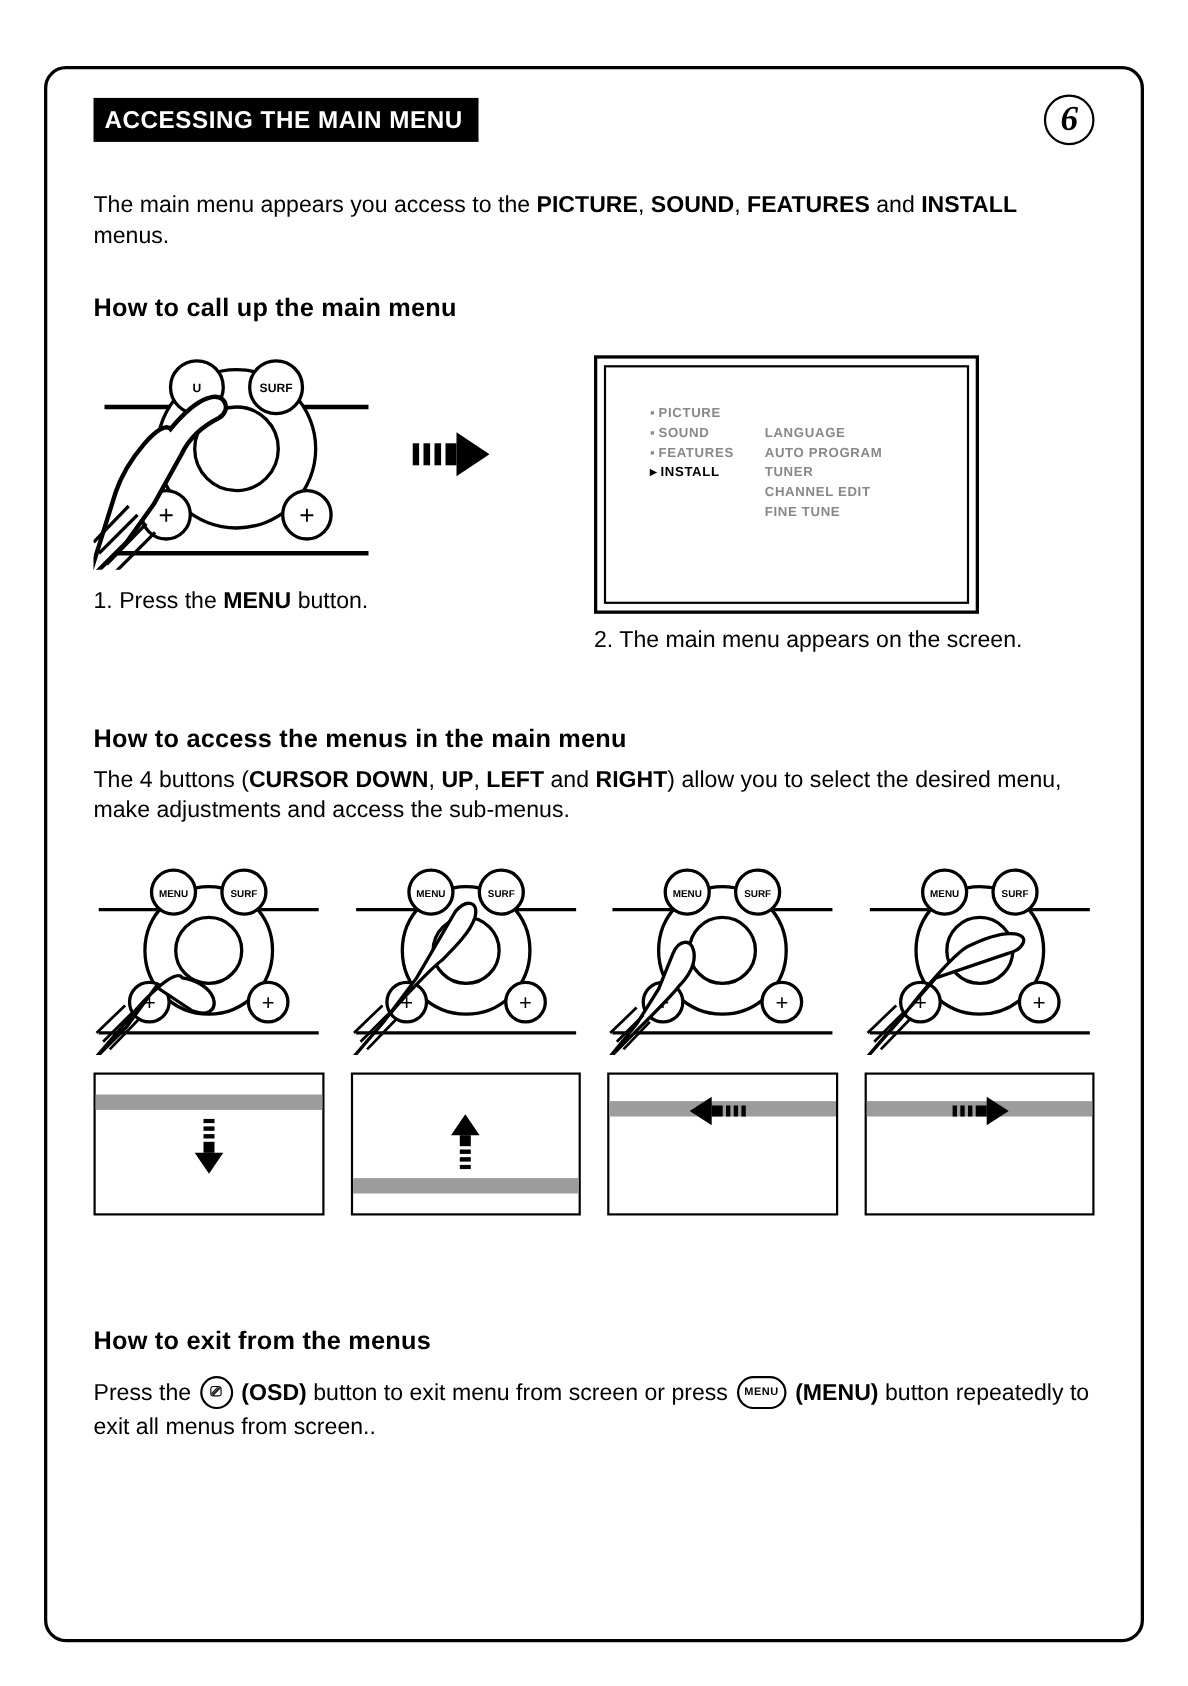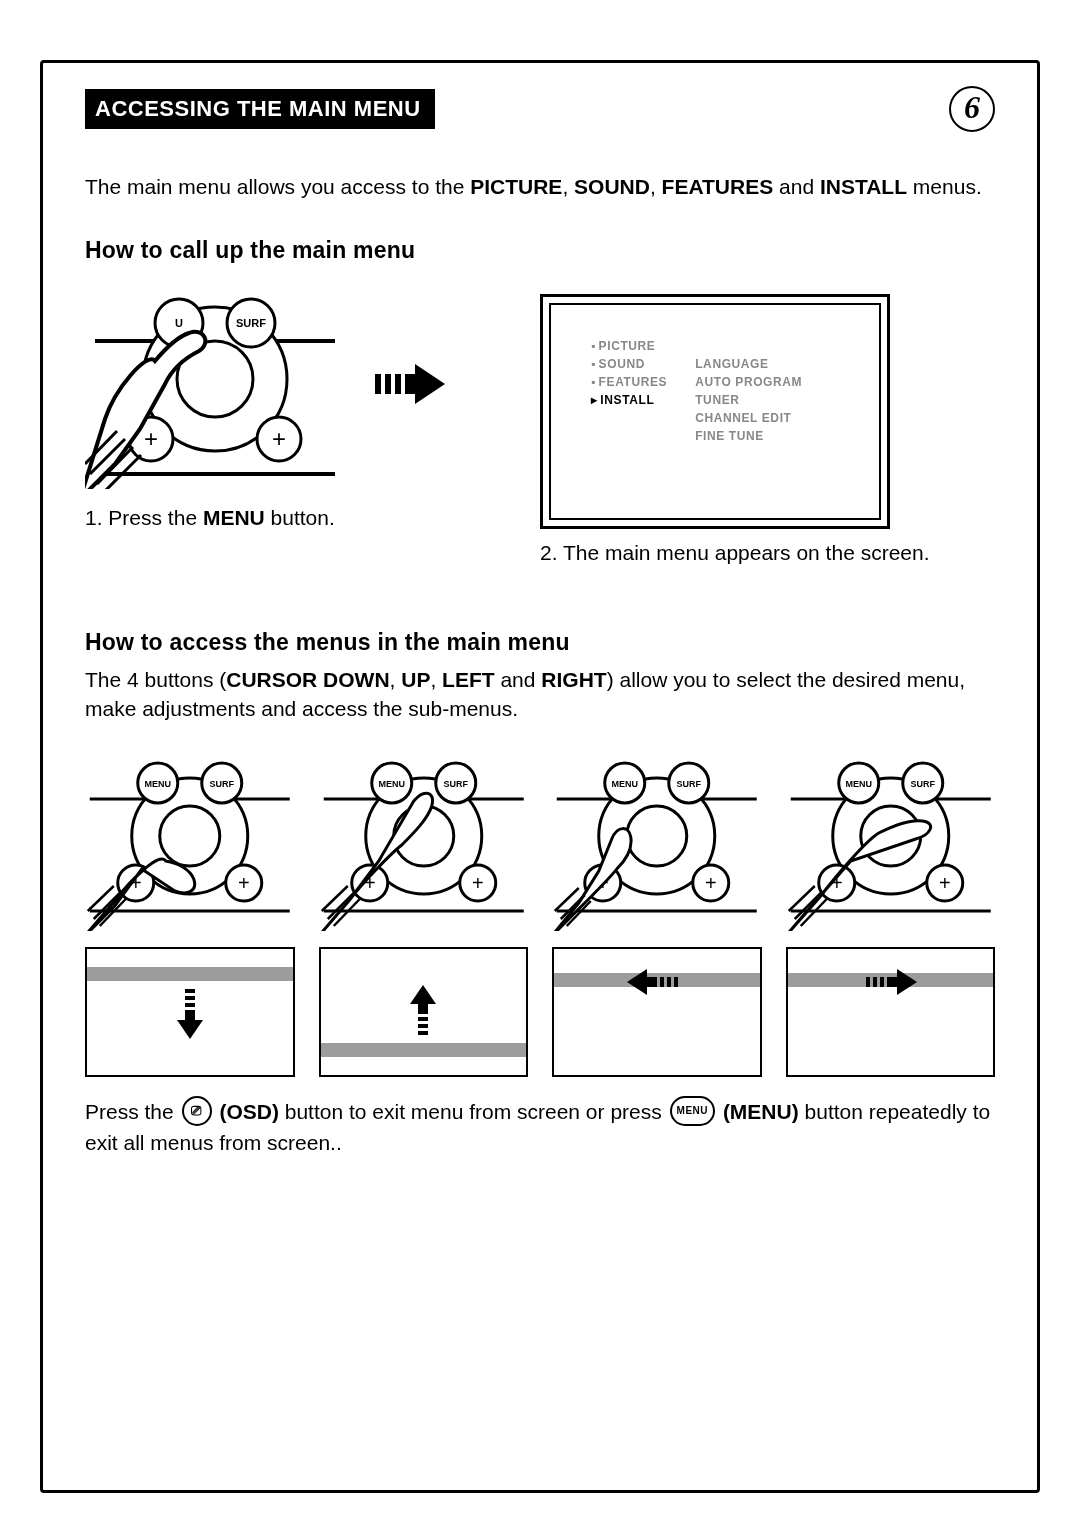--- a/index.html
+++ b/index.html
@@ -16,21 +16,21 @@
     width: 1080px;
     height: 1533px;
     padding: 60px 40px 40px 40px;
     position: relative;
   }
   .page-frame {
     box-sizing: border-box;
     width: 100%;
     height: 100%;
     border: 3px solid #000;
-    border-radius: 4px;
+    border-radius: 20px;
     padding: 22px 42px 60px 42px;
     position: relative;
   }
   .header-row {
     display: flex;
     justify-content: space-between;
     align-items: center;
     height: 48px;
   }
   .section-heading {
@@ -208,21 +208,21 @@
   <div class="page-frame">
 
     <div class="header-row">
       <div class="section-heading">ACCESSING THE MAIN MENU</div>
       <div class="page-number-badge">
         <span>6</span>
       </div>
     </div>
 
     <div class="intro">
-      <span>The main menu allows you access to the </span><b>PICTURE</b>, <b>SOUND</b>,  <b>FEATURES</b><span> and </span><b>INSTALL</b><span> menus.</span>
+      <span>The main menu appears you access to the </span><b>PICTURE</b>, <b>SOUND</b>,  <b>FEATURES</b><span> and </span><b>INSTALL</b><span> menus.</span>
     </div>
 
     <div class="sub-heading">How to call up the main menu</div>
 
     <div class="row-steps">
       <div class="step-left">
         <div class="remote-diagram-wrap">
 
           <svg viewBox="0 0 260 210" width="260" height="210">
             <g stroke="#000" stroke-width="4" fill="#fff">
@@ -453,20 +453,21 @@
               <rect x="13" y="10" width="4" height="10"></rect>
               <rect x="20" y="10" width="4" height="10"></rect>
               <rect x="27" y="10" width="10" height="10"></rect>
               <polygon points="37,2 57,15 37,28"></polygon>
             </g>
           </svg>
         </div>
       </div>
     </div>
 
+    <div class="sub-heading" style="margin-top:100px;">How to exit from the menus</div>
 
     <div class="exit-text">
       <span>Press the </span>
       <span class="inline-btn osd">⎚</span>
       <b>(OSD)</b><span> button to exit menu from screen or press </span>
       <span class="inline-btn">MENU</span>
       <b>(MENU)</b><span> button repeatedly to exit all menus from screen..</span>
     </div>
 
   </div>

